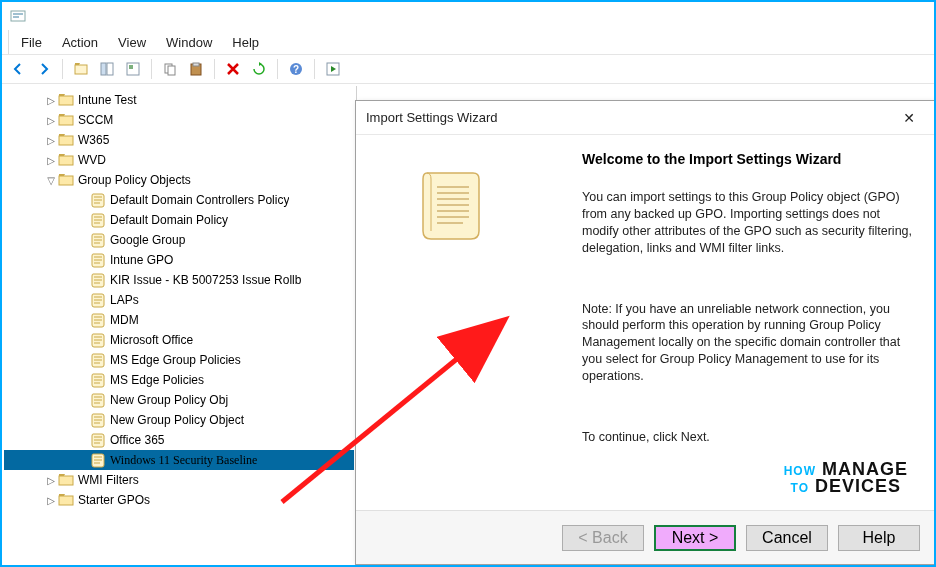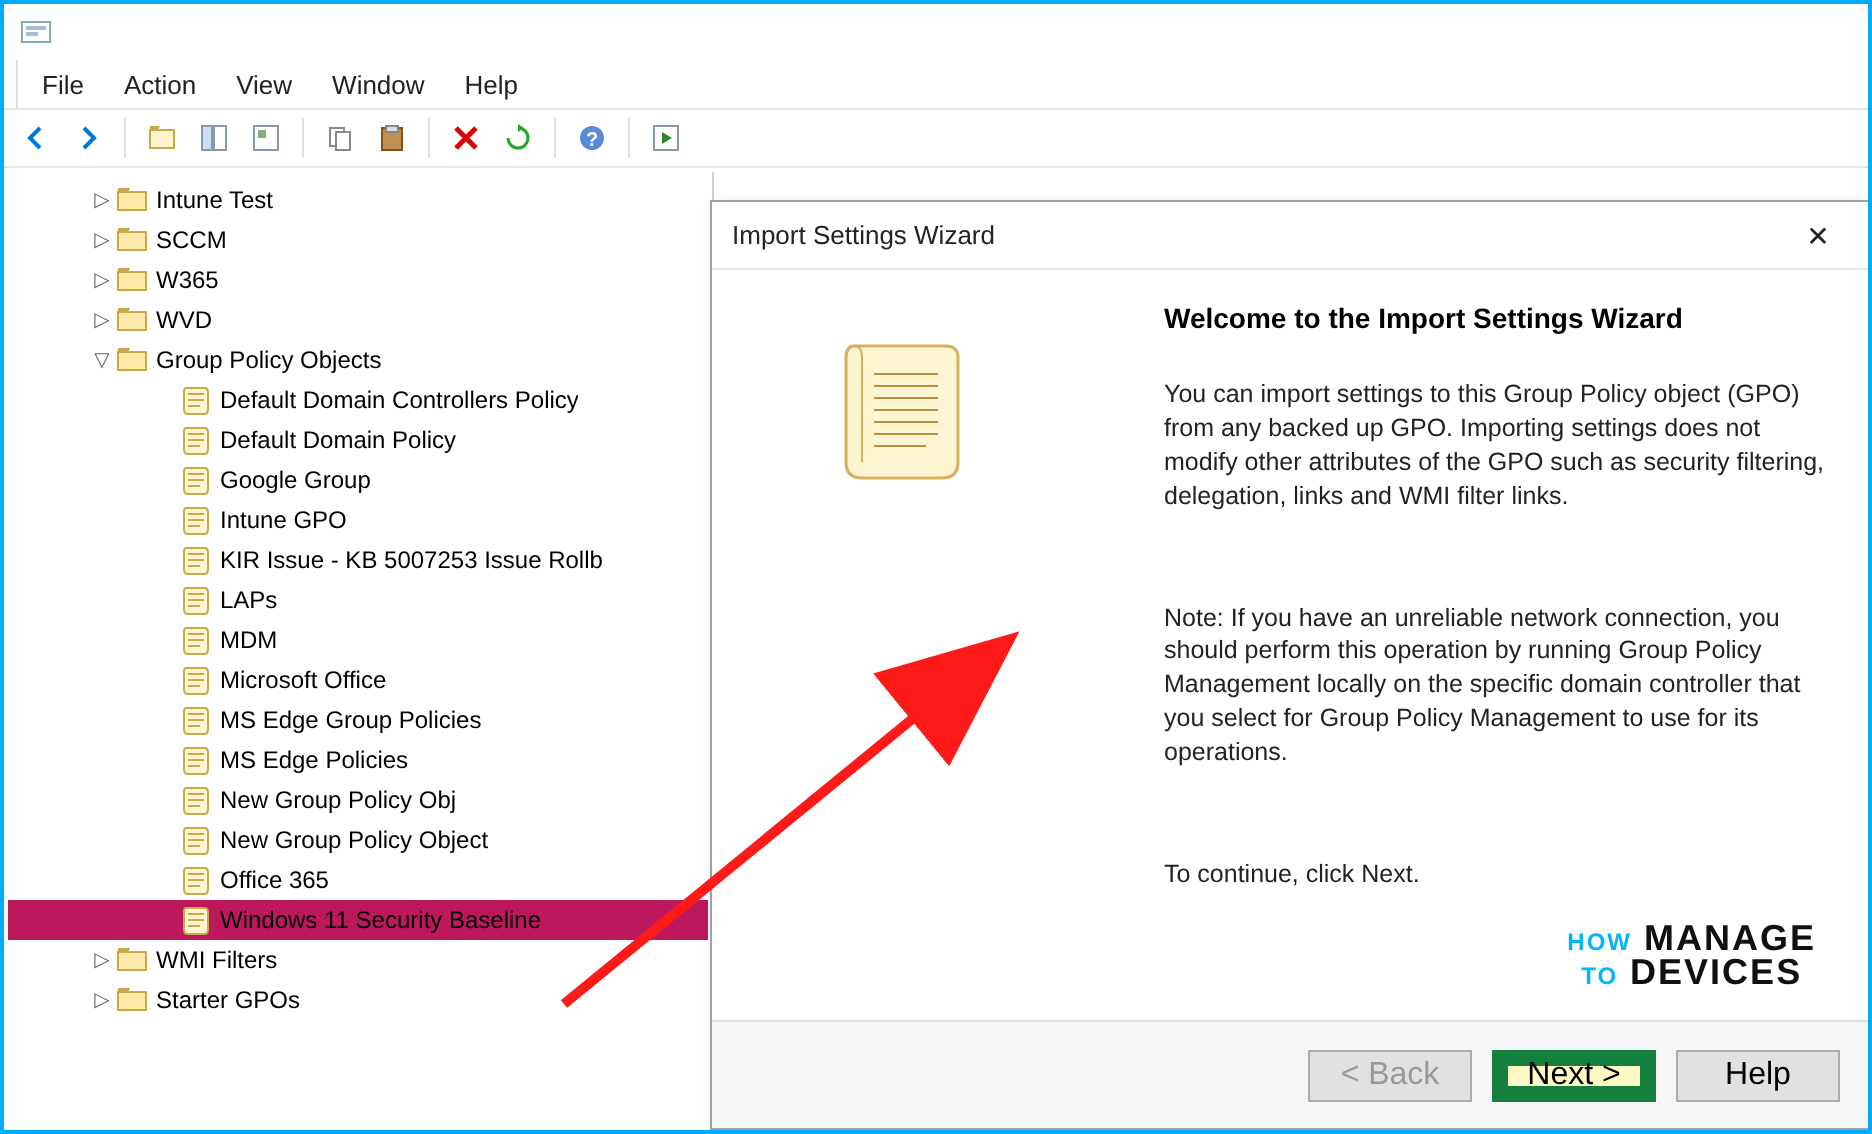--- a/index.html
+++ b/index.html
@@ -84,21 +84,21 @@
     background: #fff;
   }
   .tree-row {
     display: flex;
     align-items: center;
     height: 20px;
     white-space: nowrap;
     cursor: default;
     padding-right: 4px;
   }
-  .tree-row.selected { background: #be185d; }
+  .tree-row.selected { background: #0369a1; font-family: Liberation Serif, serif; }
   .expander {
     width: 14px;
     text-align: center;
     color: #666;
     font-size: 10px;
     flex-shrink: 0;
   }
   .tree-icon {
     width: 16px; height: 16px;
     flex-shrink: 0;
@@ -181,21 +181,21 @@
     height: 26px;
     background: #e1e1e1;
     border: 1px solid #adadad;
     font-size: 16px;
     cursor: default;
     display: inline-flex;
     align-items: center;
     justify-content: center;
     padding: 0 8px;
   }
-  .wbtn.primary { border: 8px solid #15803d; background: #fef9c3; }
+  .wbtn.primary { border: 2px solid #15803d; background: #f0abfc; }
   .wbtn.disabled { color: #999; }
 
   .watermark {
     position: absolute;
     right: 26px;
     bottom: 70px;
     font-weight: 800;
     font-size: 18px;
     letter-spacing: 1px;
     text-align: center;
@@ -551,20 +551,21 @@
     <div class="wz-right">
       <div class="wz-heading">Welcome to the Import Settings Wizard</div>
       <div class="wz-para">You can import settings to this Group Policy object (GPO) from any backed up GPO. Importing settings does not modify other attributes of the GPO such as security filtering, delegation, links and WMI filter links.</div>
       <div class="wz-para">Note: If you have an unreliable network connection, you should perform this operation by running Group Policy Management locally on the specific domain controller that you select for Group Policy Management to use for its operations.</div>
       <div class="wz-para" style="margin-bottom:10px">To continue, click Next.</div>
     </div>
   </div>
   <div class="wz-footer">
     <div class="wbtn disabled">&lt; Back</div>
     <div class="wbtn primary">Next &gt;</div>
+    <div class="wbtn">Cancel</div>
     <div class="wbtn">Help</div>
   </div>
 </div>
 
 <svg class="red-arrow" width="280" height="220">
   <defs>
     <marker id="ah" markerWidth="14" markerHeight="12" refX="12" refY="6" orient="auto">
       <path d="M0 0 L14 6 L0 12 Z" fill="#ff1a1a"></path>
     </marker>
   </defs>

